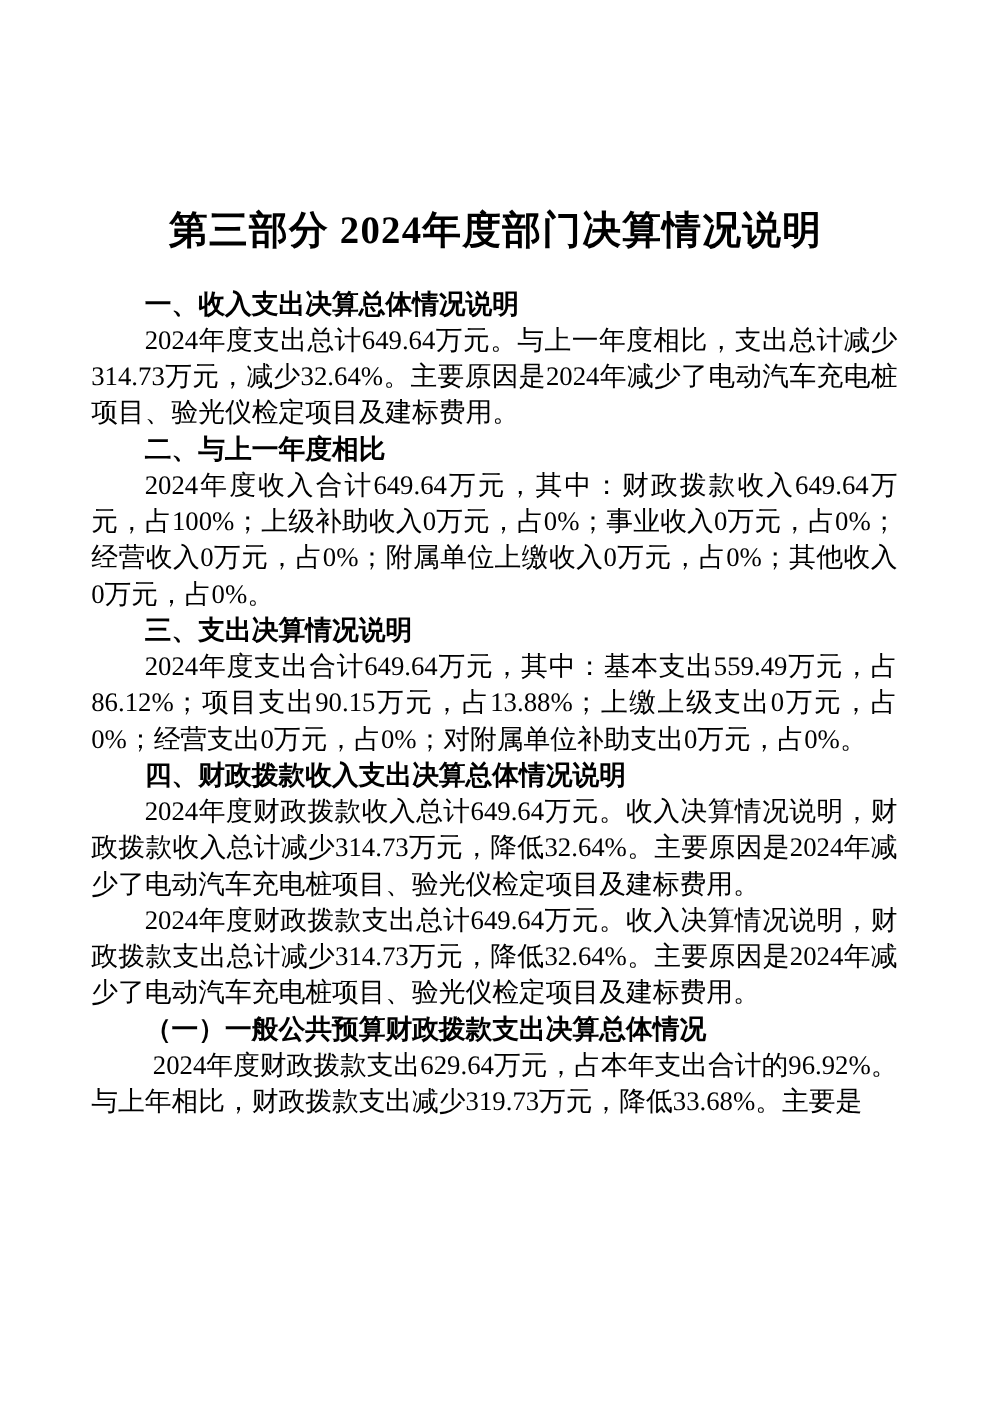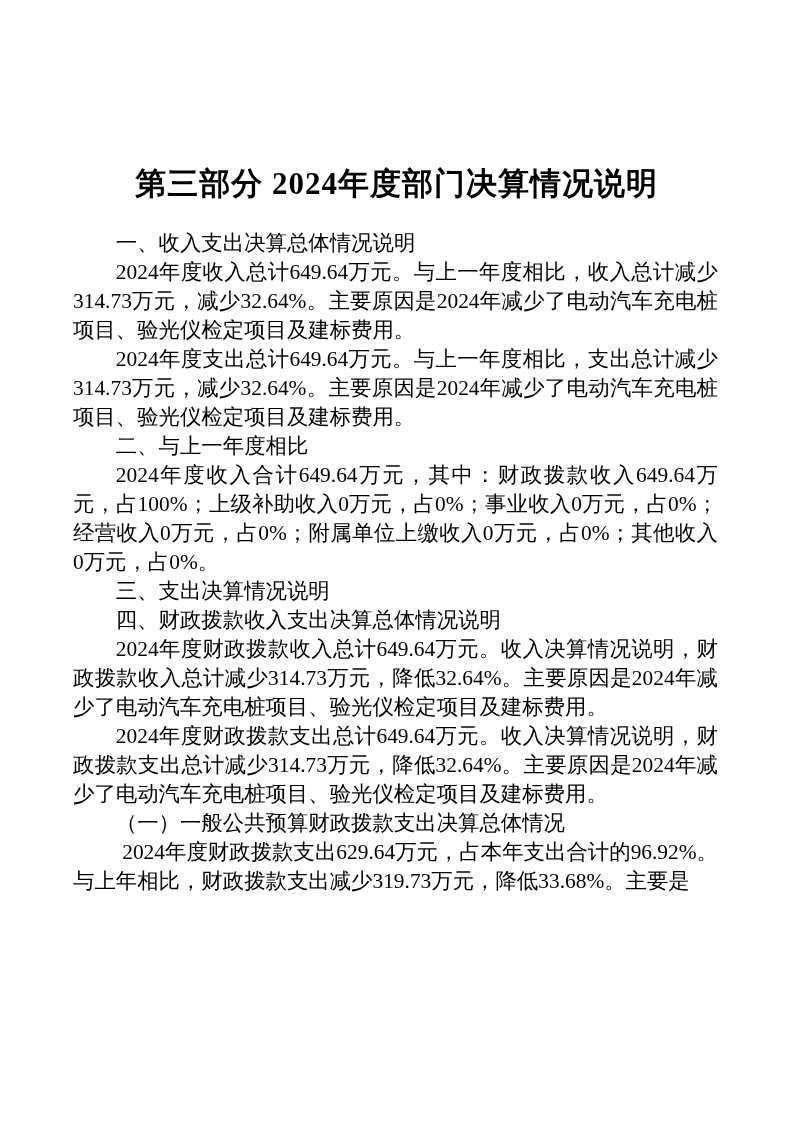--- a/index.html
+++ b/index.html
@@ -31,45 +31,45 @@
     width: 645px;
     margin: 25px 75px 0 73px;
     font-size: 21.4px;
     line-height: 29px;
     text-align: justify;
   }
   .section-heading {
     margin: 0;
     font-size: 21.4px;
     line-height: 29px;
-    font-weight: 400;
+    font-weight: 700;
     font-family: "Liberation Sans", "DejaVu Sans", sans-serif;
     text-indent: 2em;
     text-align: left;
   }
   .doc-paragraph {
     margin: 0;
     text-indent: 2em;
     text-align: justify;
   }
   .doc-paragraph.deep-indent {
     text-indent: 2.3em;
   }
 </style>
 </head>
 <body>
 
 <div class="page">
   <h1 class="doc-title">第三部分 2024年度部门决算情况说明</h1>
   <div class="doc-body" id="doc-body">
       <h2 class="section-heading">一、收入支出决算总体情况说明</h2>
-      <p class="doc-paragraph">2024年度收入总计649.64万元。与上一年度相比，收入总计减少314.73万元，减少32.64%。主要原因是2024年减少了电动汽车充电桩项目、验光仪检定项目及建标费用。</p>
       <p class="doc-paragraph">2024年度支出总计649.64万元。与上一年度相比，支出总计减少314.73万元，减少32.64%。主要原因是2024年减少了电动汽车充电桩项目、验光仪检定项目及建标费用。</p>
       <h2 class="section-heading">二、与上一年度相比</h2>
       <p class="doc-paragraph">2024年度收入合计649.64万元，其中：财政拨款收入649.64万元，占100%；上级补助收入0万元，占0%；事业收入0万元，占0%；经营收入0万元，占0%；附属单位上缴收入0万元，占0%；其他收入0万元，占0%。</p>
       <h2 class="section-heading">三、支出决算情况说明</h2>
+      <p class="doc-paragraph">2024年度支出合计649.64万元，其中：基本支出559.49万元，占86.12%；项目支出90.15万元，占13.88%；上缴上级支出0万元，占0%；经营支出0万元，占0%；对附属单位补助支出0万元，占0%。</p>
       <h2 class="section-heading">四、财政拨款收入支出决算总体情况说明</h2>
       <p class="doc-paragraph">2024年度财政拨款收入总计649.64万元。收入决算情况说明，财政拨款收入总计减少314.73万元，降低32.64%。主要原因是2024年减少了电动汽车充电桩项目、验光仪检定项目及建标费用。</p>
       <p class="doc-paragraph">2024年度财政拨款支出总计649.64万元。收入决算情况说明，财政拨款支出总计减少314.73万元，降低32.64%。主要原因是2024年减少了电动汽车充电桩项目、验光仪检定项目及建标费用。</p>
       <h3 class="section-heading">（一）一般公共预算财政拨款支出决算总体情况</h3>
       <p class="doc-paragraph deep-indent">2024年度财政拨款支出629.64万元，占本年支出合计的96.92%。与上年相比，财政拨款支出减少319.73万元，降低33.68%。主要是</p>
     </div>
 </div>
 
 </body></html>

